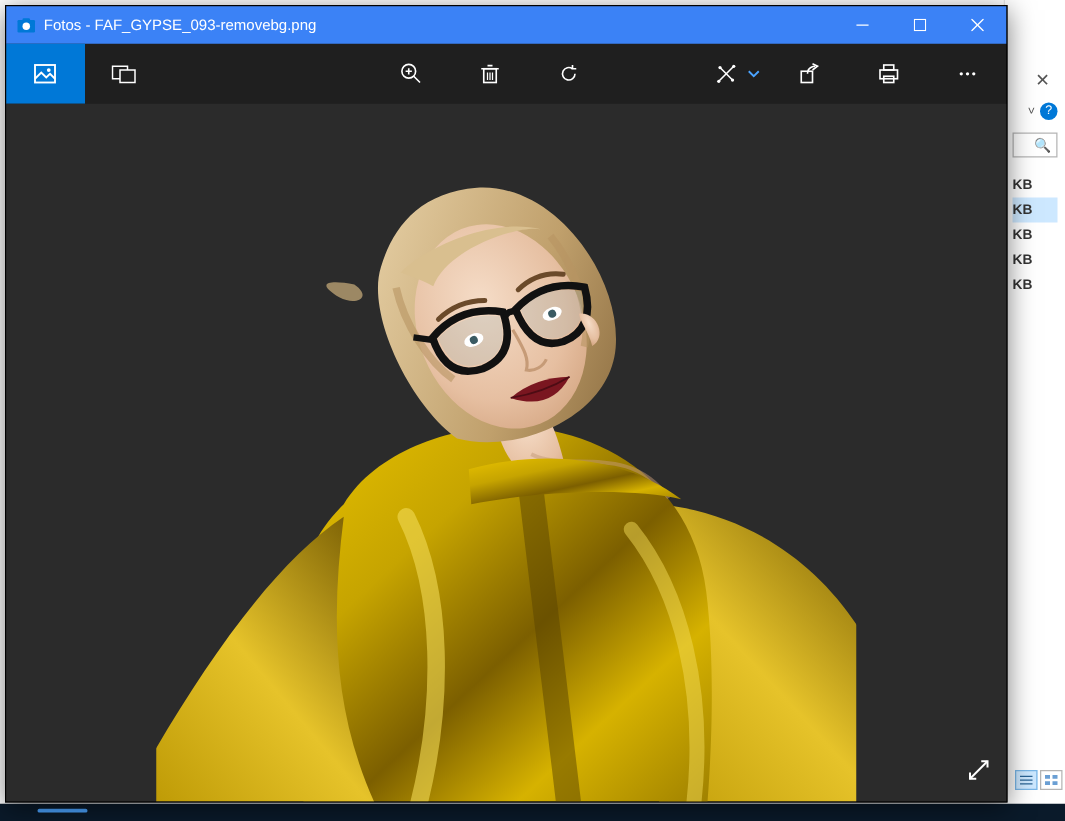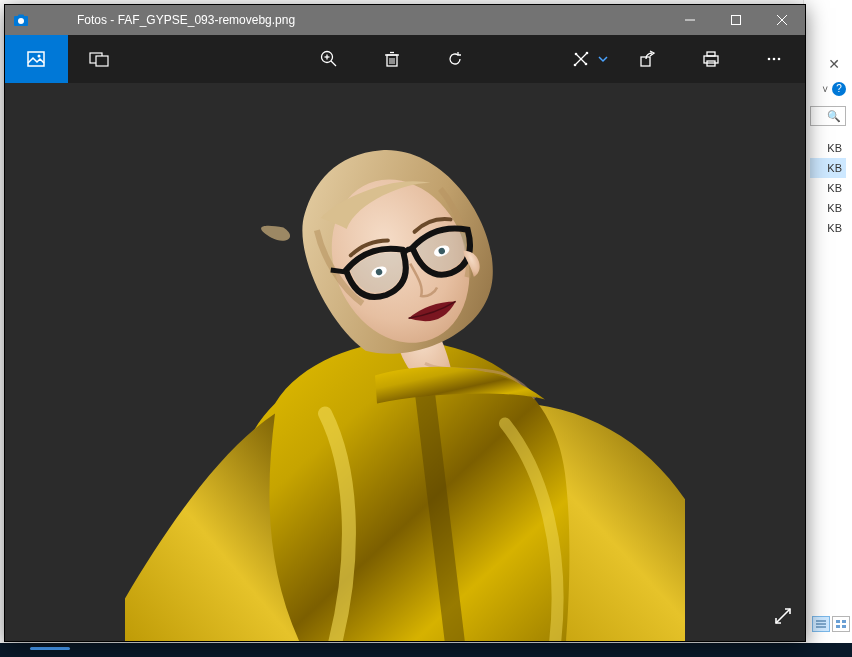--- a/index.html
+++ b/index.html
@@ -8,34 +8,34 @@
 
 .explorer-strip{position:absolute;right:0;top:0;width:48px;height:640px;background:#fff;border-left:1px solid #e5e5e5;}
 .explorer-strip .close-bar{position:absolute;right:12px;top:56px;}
 .explorer-strip .close-x{font-size:14px;color:#555;}
 .explorer-strip .chev-help{position:absolute;right:6px;top:82px;display:flex;align-items:center;gap:4px;}
 .explorer-strip .chev{font-size:10px;color:#555;}
 .explorer-strip .help{width:14px;height:14px;border-radius:50%;background:#0078d7;color:#fff;font-size:10px;line-height:14px;text-align:center;}
 .explorer-strip .search-row{position:absolute;right:6px;top:106px;width:36px;height:20px;border:1px solid #b5b5b5;display:flex;align-items:center;justify-content:flex-end;padding-right:4px;box-sizing:border-box;}
 .explorer-strip .search-row .mag{font-size:11px;color:#0078d7;}
 .explorer-strip .file-col{position:absolute;right:6px;top:138px;width:36px;}
-.explorer-strip .file-item{height:20px;line-height:20px;font-size:11px;color:#333;padding-right:4px;text-align:right;}
+.explorer-strip .file-item{height:20px;line-height:20px;font-size:11px;color:#333;padding-right:4px;text-align:left;font-weight:bold;}
 .explorer-strip .file-item.sel{background:#cde8ff;}
 .explorer-strip .viewbar{position:absolute;right:2px;bottom:8px;display:flex;gap:2px;}
 .explorer-strip .viewbar .vb{width:16px;height:14px;border:1px solid #b5b5b5;background:#fff;display:flex;align-items:center;justify-content:center;}
 .explorer-strip .viewbar .vb.active{background:#cde8ff;border-color:#7ab7e8;}
 .explorer-strip .viewbar svg{display:block;}
 
 
 .taskbar{position:absolute;left:0;right:0;bottom:0;height:14px;background:#0a1a2a;}
 .taskbar .runner{position:absolute;left:30px;top:4px;width:40px;height:3px;background:#4aa3ff;border-radius:2px;}
 
 
 .photos{position:absolute;left:4px;top:4px;width:800px;height:636px;background:#1f1f1f;border:1px solid #000;box-shadow:0 4px 20px rgba(0,0,0,.5);}
-.titlebar{height:30px;background:#737373;display:flex;align-items:center;color:#fff;gap:42px;}
+.titlebar{height:30px;background:#3b82f6;display:flex;align-items:center;color:#fff;}
 .titlebar .camicon{width:16px;height:16px;margin:0 6px 0 8px;}
 .titlebar .title{font-size:12px;}
 .win-controls{margin-left:auto;display:flex;height:100%;}
 .win-controls .wc{width:46px;height:100%;display:flex;align-items:center;justify-content:center;color:#fff;}
 
 .toolbar{height:48px;display:flex;align-items:stretch;}
 .toolbar .tb{width:64px;display:flex;align-items:center;justify-content:center;color:#fff;position:relative;}
 .toolbar .tb.active{background:#0078d7;}
 .toolbar .spacer{width:170px;}
 .toolbar .tb .chev{position:absolute;right:8px;top:50%;transform:translateY(-50%);}

